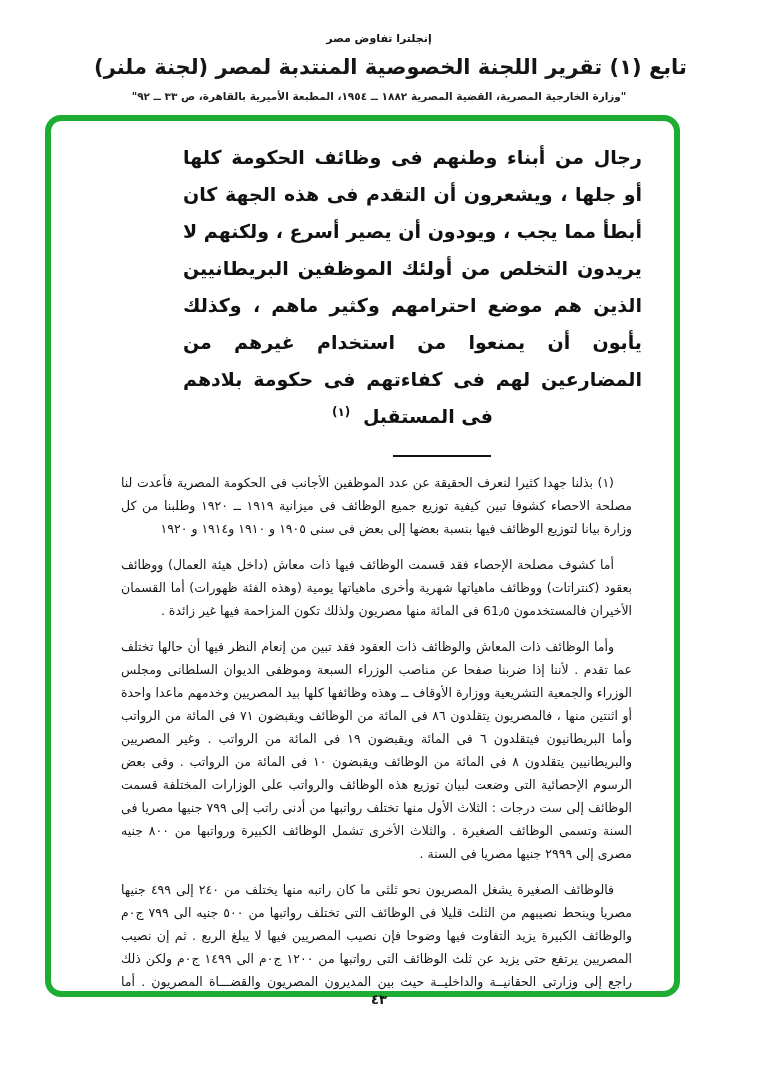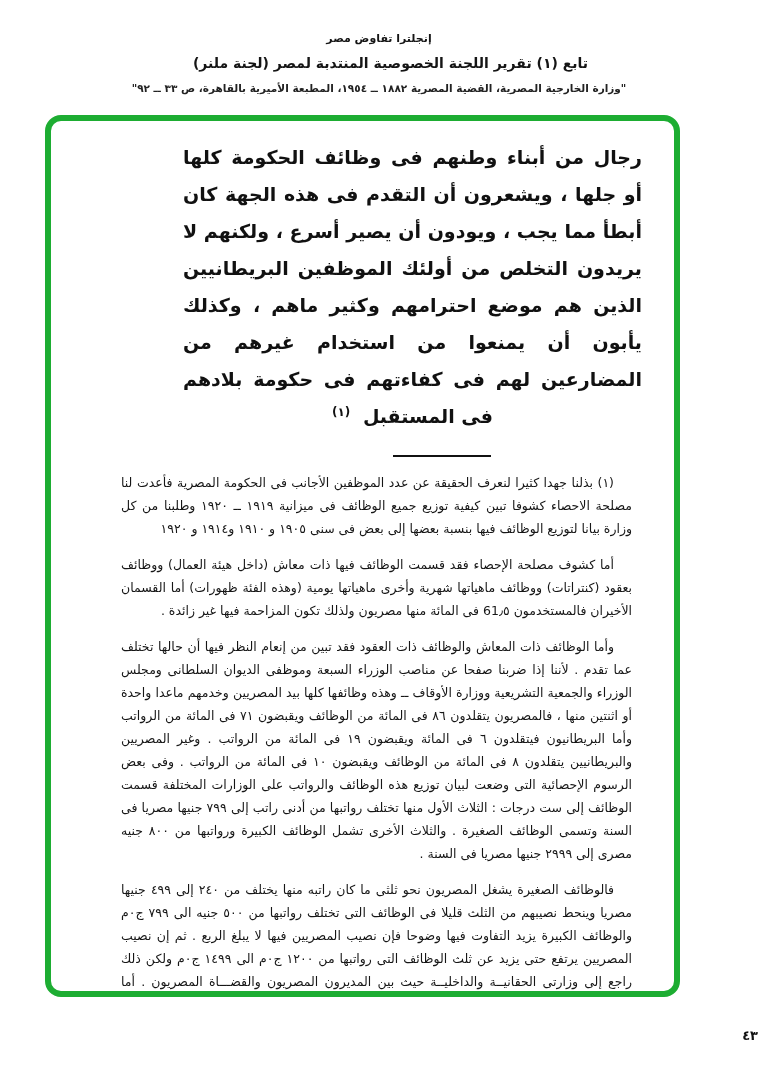--- a/index.html
+++ b/index.html
@@ -26,21 +26,21 @@
     text-align: center;
     padding-top: 32px;
     direction: rtl;
   }
   .header .title {
     font-size: 11px;
     font-weight: bold;
     letter-spacing: 0.3px;
   }
   .header .subtitle {
-    font-size: 14px;
+    font-size: 21px;
     font-weight: bold;
     margin-top: 10px;
     padding-left: 23px;
   }
   .header .source-line {
     font-size: 10.5px;
     font-weight: bold;
     margin-top: 11px;
     color: #222;
   }
@@ -92,23 +92,24 @@
     line-height: 1.84;
     text-align: justify;
     margin: 0 0 13px 0;
     text-indent: 18px;
     color: #161616;
   }
 
   
   .page-number {
     position: absolute;
-    top: 1028px;
+    top: 992px;
     left: 0;
     width: 758px;
+    text-align: center;
     font-size: 13px;
     font-weight: bold;
     direction: rtl;
     color: #111;
   }
 </style>
 </head>
 <body>
 
 <div class="page">

